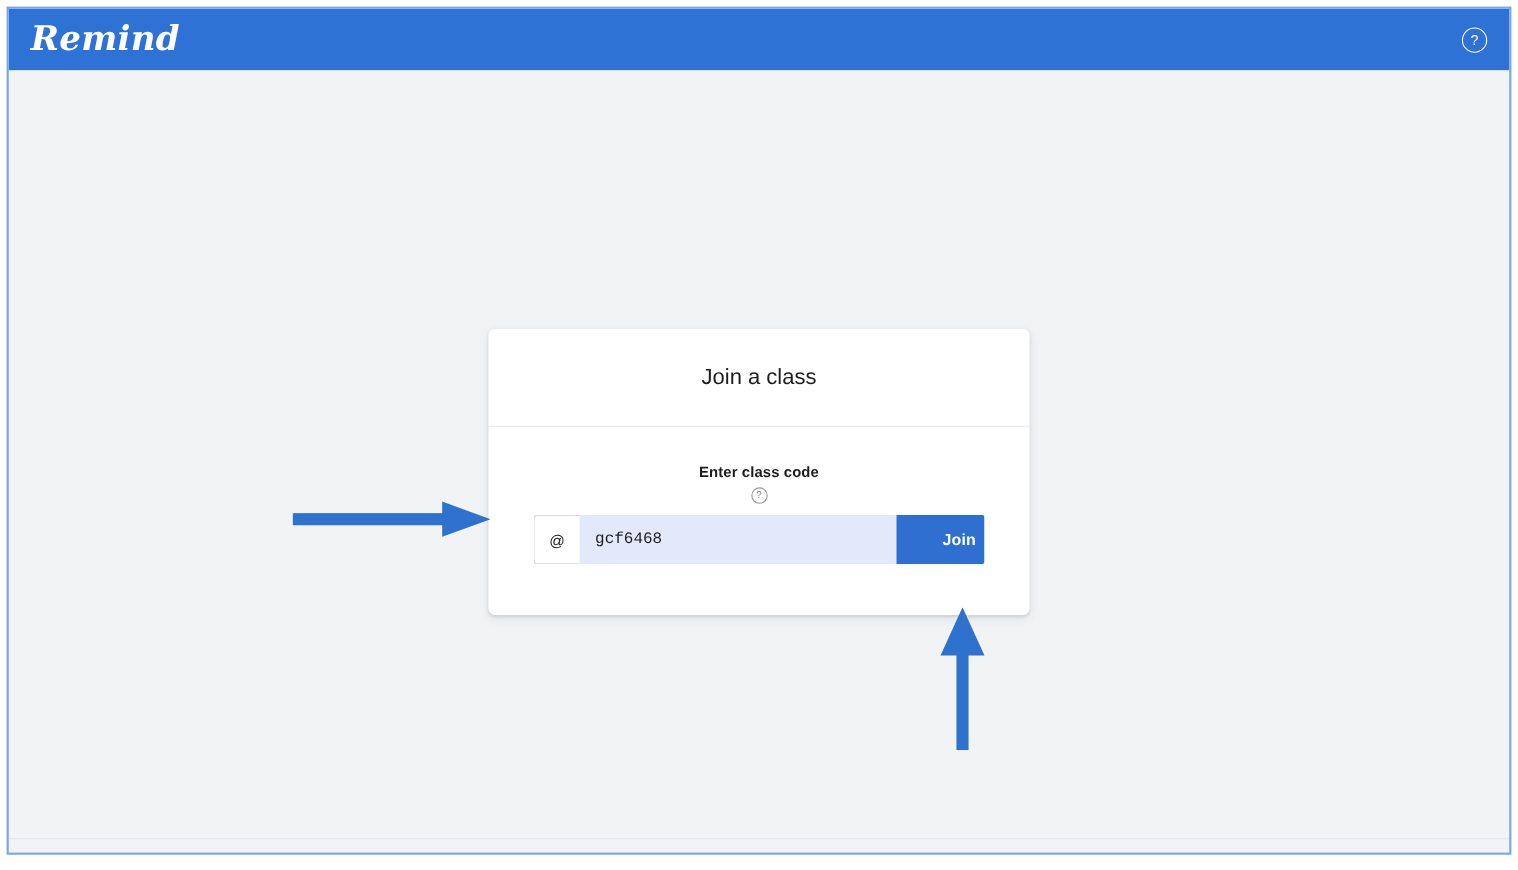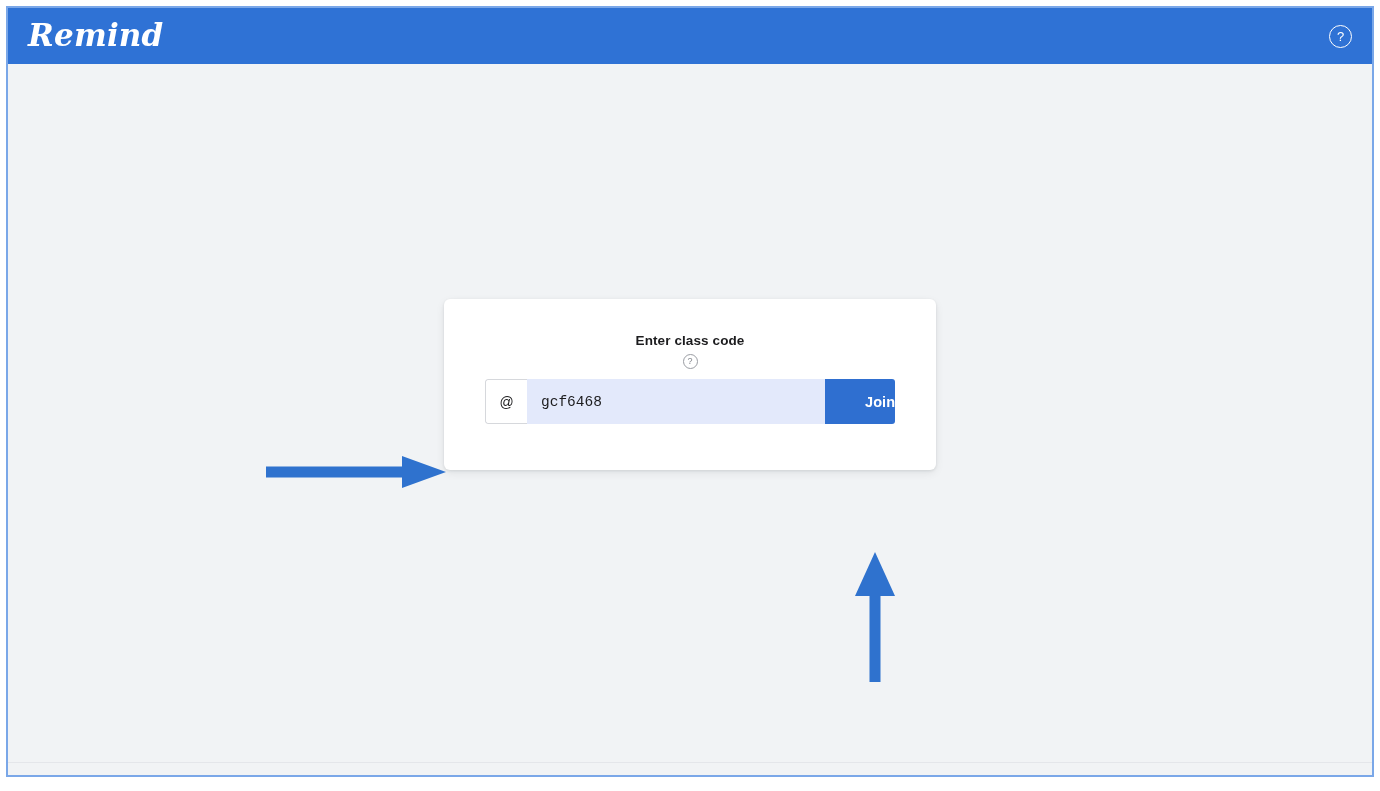--- a/index.html
+++ b/index.html
@@ -169,21 +169,21 @@
     outline: none;
     font-family: Liberation Mono, monospace;
     font-size: 14.5px;
     color: #1c1c1e;
     padding: 0 14px;
     box-sizing: border-box;
   }
   #class-code-input::placeholder { color: #8a8f98; }
   #join-button {
     flex: none;
-    width: 70px;
+    width: 80px;
     background: #2f6fd0;
     color: #ffffff;
     border: none;
     font-family: "Liberation Sans", sans-serif;
     font-size: 14.5px;
     font-weight: 700;
     cursor: pointer;
     letter-spacing: 0.1px;
     padding-left: 40px;
   }
@@ -215,20 +215,23 @@
     <div id="brand-logo">Remind</div>
     <div class="help-circle">?</div>
   </div>
 
   <div id="page-canvas">
 
     <div id="content-divider"></div>
 
     <div id="join-card">
 
+      <div id="card-header">
+        <div id="card-title">Join a class</div>
+      </div>
 
       <div id="card-body">
 
         <div id="field-label-row">
           <span id="field-label">Enter class code</span>
           <span class="help-circle-sm">?</span>
         </div>
 
         <div id="code-input-group">
           <div id="at-prefix">@</div>

